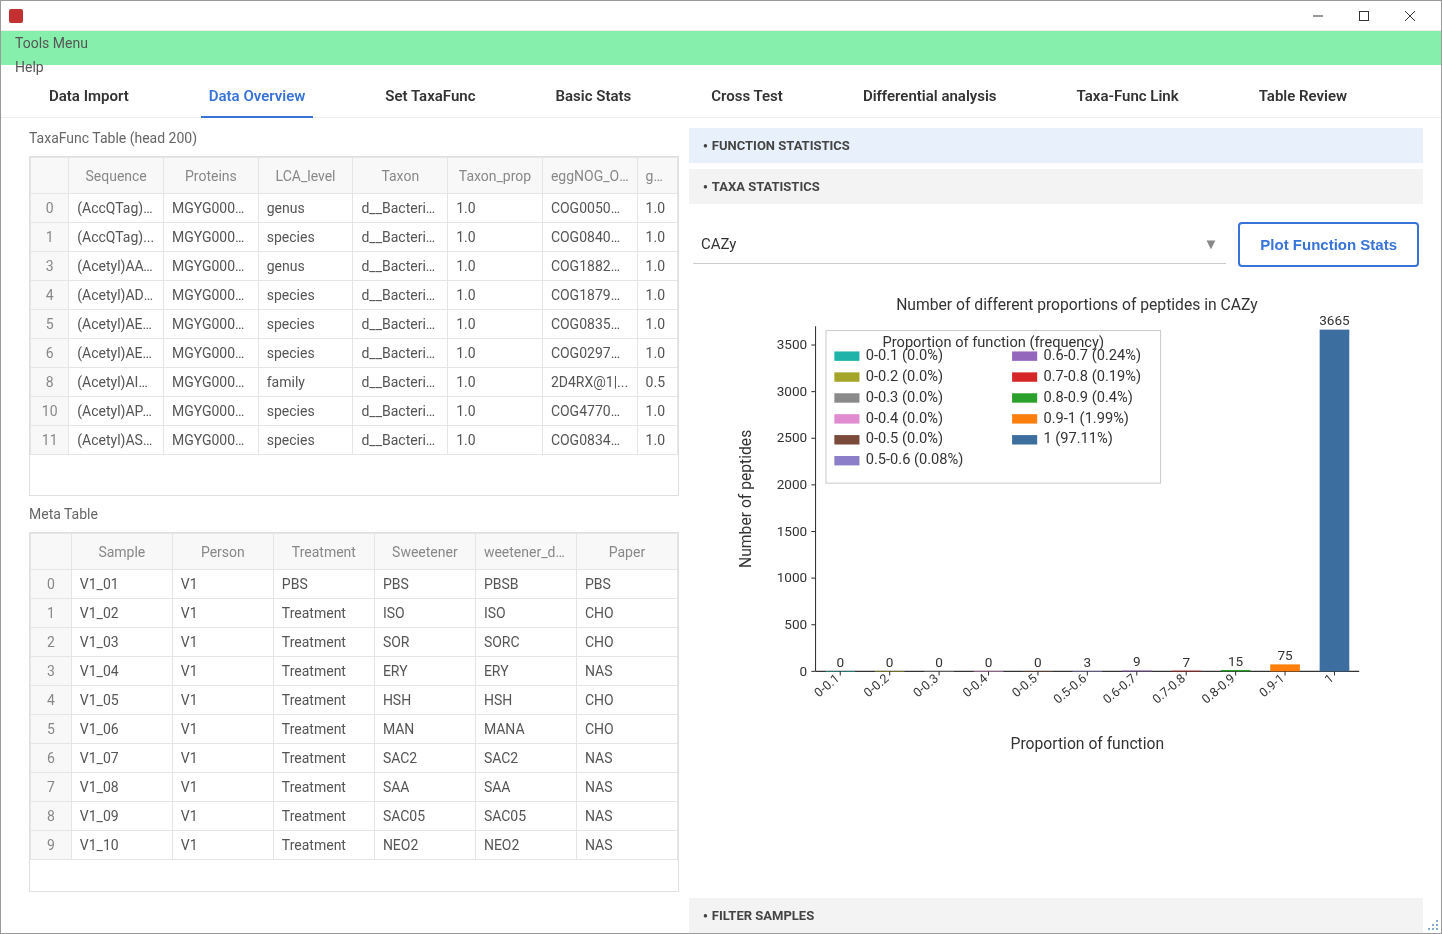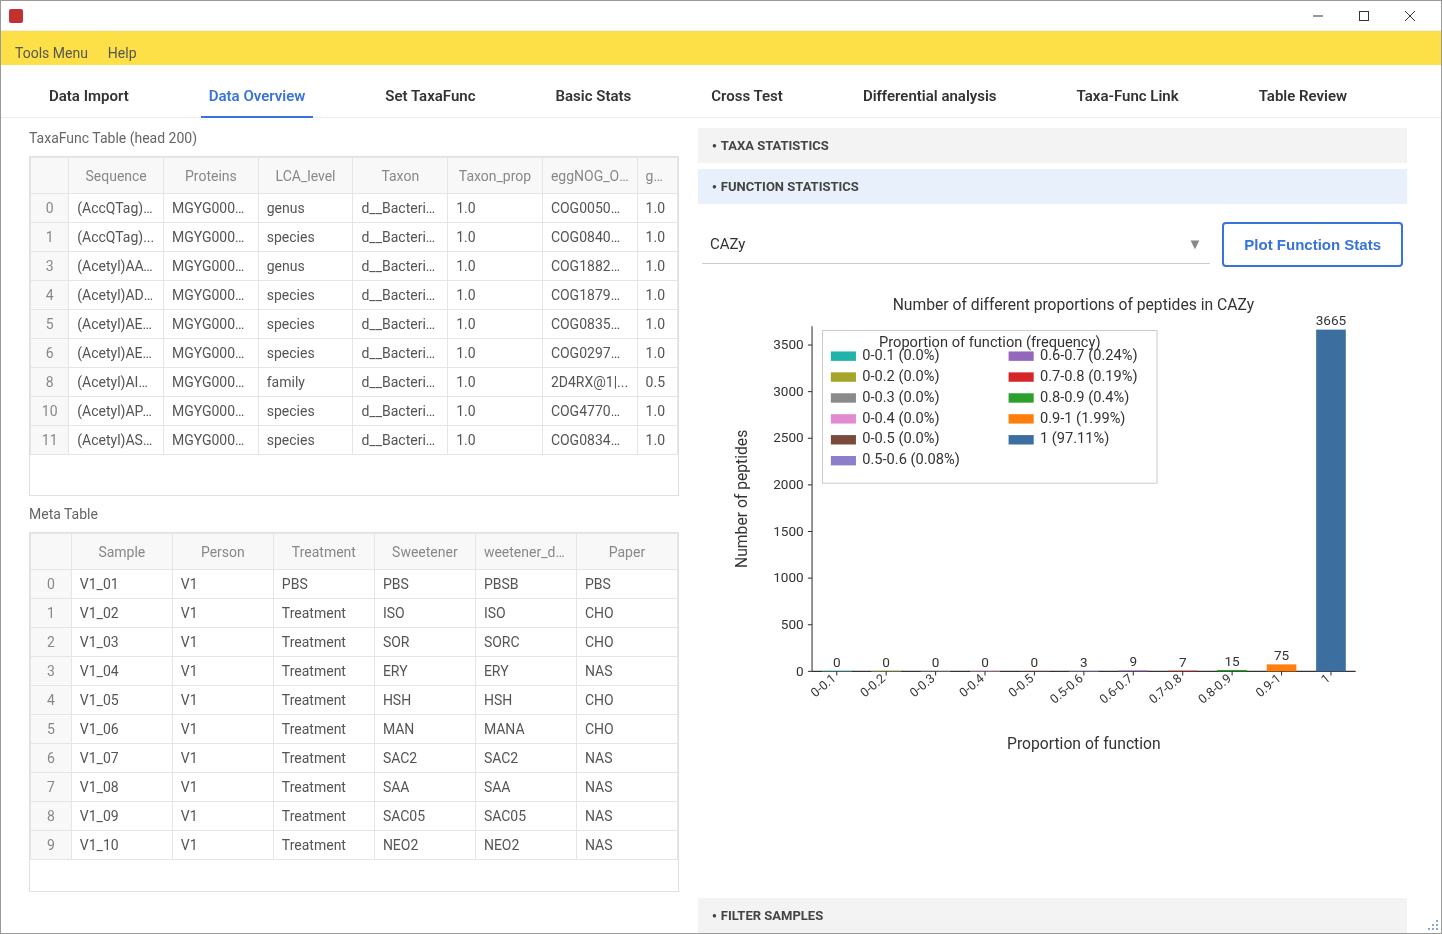--- a/index.html
+++ b/index.html
@@ -4,28 +4,28 @@
 <style>
 * { box-sizing: border-box; margin: 0; padding: 0; }
 body { font-family: -apple-system, BlinkMacSystemFont, "Segoe UI", Roboto, Arial, sans-serif; font-size: 14px; background: #fff; color: #333; overflow: hidden; }
 .window { width: 1442px; height: 934px; border: 1px solid #999; display: flex; flex-direction: column; position: relative; }
 .titlebar { height: 30px; display: flex; align-items: center; padding: 0 8px; border-bottom: 1px solid #eee; }
 .titlebar-icon { width: 14px; height: 14px; background: #c43030; border-radius: 2px; margin-right: 6px; position: relative; }
 .titlebar-icon::before { content: ''; position: absolute; inset: 2px; background: #c43030; clip-path: polygon(50% 0, 100% 25%, 100% 75%, 50% 100%, 0 75%, 0 25%); }
 .titlebar-title { font-size: 12px; flex: 1; margin-top: 44px; }
 .titlebar-controls { display: flex; gap: 0; }
 .titlebar-btn { width: 46px; height: 30px; display: flex; align-items: center; justify-content: center; cursor: pointer; font-size: 12px; }
-.menubar { height: 34px; display: flex; align-items: flex-end; padding: 0 4px; background: #fde047; }
+.menubar { height: 34px; display: flex; align-items: flex-start; padding: 0 4px; background: #86efac; flex-direction: column; }
 .menu-item { padding: 4px 10px; cursor: pointer; font-size: 14px; color: #555; }
 .content { flex: 1; display: flex; flex-direction: column; padding: 0; overflow: hidden; }
 .tabs { display: flex; padding: 10px 0 0 30px; border-bottom: 1px solid #eee; gap: 44px; }
 .tab { padding: 12px 18px; font-size: 15px; font-weight: 600; color: #333; cursor: pointer; position: relative; }
 .tab.active { color: #3874d8; }
 .tab.active::after { content: ''; position: absolute; left: 10px; right: 10px; bottom: -1px; height: 2px; background: #3874d8; }
-.body { flex: 1; display: flex; padding: 10px 26px 0 28px; gap: 19px; overflow: hidden; }
+.body { flex: 1; display: flex; padding: 10px 10px 0 28px; gap: 10px; overflow: hidden; }
 .left-col { width: 650px; display: flex; flex-direction: column; gap: 8px; }
 .right-col { flex: 1; display: flex; flex-direction: column; gap: 6px; padding-right: 8px; }
 .section-label { font-size: 14px; color: #666; padding: 2px 0; }
 .table-wrap { border: 1px solid #e0e0e0; overflow: hidden; flex-shrink: 0; background: #fff; position: relative; }
 .first-table { height: 340px; }
 .second-table { height: 360px; }
 table { border-collapse: collapse; width: 100%; table-layout: fixed; }
 th, td { border: 1px solid #e5e5e5; padding: 6px 8px; font-size: 14px; text-align: left; overflow: hidden; text-overflow: ellipsis; white-space: nowrap; }
 th { background: #f8f8f8; color: #888; font-weight: 400; text-align: center; height: 36px; }
 td { color: #555; height: 28px; }
@@ -302,25 +302,25 @@
                   <td>NEO2</td>
                   <td>NEO2</td>
                   <td>NAS</td>
                 </tr>
               </tbody>
             </table>
         </div>
       </div>
 
       <div class="right-col">
+        <div class="accordion-header">
+          <span class="bullet">FUNCTION STATISTICS</span>
+        </div>
         <div class="accordion-header collapsed">
           <span class="bullet">TAXA STATISTICS</span>
-        </div>
-        <div class="accordion-header">
-          <span class="bullet">FUNCTION STATISTICS</span>
         </div>
         <div class="controls-row">
           <div class="select">
             <span>CAZy</span>
             <span class="select-caret">▼</span>
           </div>
           <button class="plot-btn">Plot Function Stats</button>
         </div>
         <div class="chart-area">
           <svg class="chart-svg" id="chart" viewBox="0 0 620 440">

